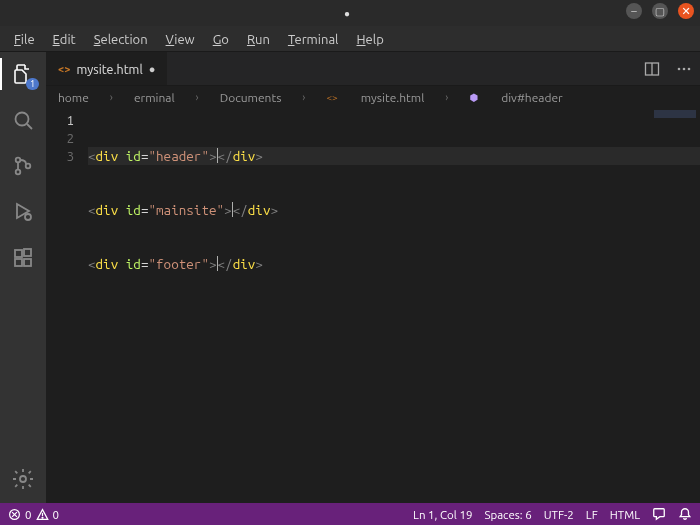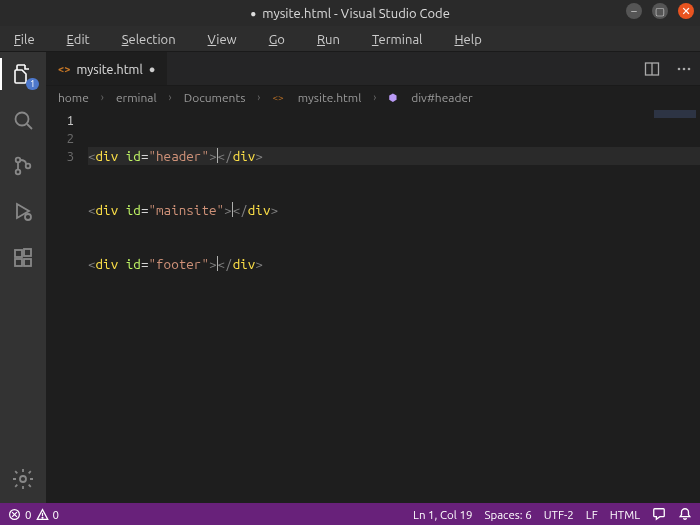--- a/index.html
+++ b/index.html
@@ -38,21 +38,21 @@
   .winbtn.min{background:#555;color:#ccc;}
   .winbtn.max{background:#555;color:#ccc;}
   .winbtn.close{background:#e95420;color:#fff;}
   
   .menubar {
     background: #2d2d2d;
     height: 26px;
     display: flex;
     align-items: center;
     padding: 0 6px;
-    gap: 16px;
+    gap: 2px;
     font-size: 13px;
     color: #ccc;
     border-bottom:1px solid #1a1a1a;
   }
   .menubar .menuitem { padding: 3px 8px; cursor:pointer;}
   .menubar .menuitem .ul { text-decoration: underline; }
   
   .mainrow { flex:1; display:flex; min-height:0;}
   
   .activitybar {
@@ -88,21 +88,21 @@
     background:#1e1e1e; display:flex;align-items:center;
     padding:0 12px; gap:6px; color:#e0e0e0;font-size:12.5px;
     border-right:1px solid #252526;
   }
   .tab .moddot{font-size:11px;color:#ccc;}
   .tab-icon{color:#c77726;font-weight:bold;font-size:11px;}
   .tabsbar .tabspace{flex:1;}
   .baraction{width:32px;display:flex;align-items:center;justify-content:center;color:#aaa;cursor:pointer;}
   
   .breadcrumb{
-    height:22px;display:flex;align-items:center;gap:12px;
+    height:22px;display:flex;align-items:center;gap:21px;
     padding:0 12px;color:#9a9a9a;font-size:12px;
     background:#1e1e1e;
   }
   .breadcrumb .sep{color:#6a6a6a;font-size:11px;}
   .bc-icon{color:#c77726;font-size:10px;margin-right:2px;}
   .bc-icon.sym{color:#b99af5;}
   
   .editor{flex:1;display:flex;font-family:"Ubuntu Mono","Consolas",monospace;font-size:13.5px;position:relative;}
   .gutter{
     width:42px;text-align:right;padding:3px 14px 0 0;
@@ -133,21 +133,20 @@
   }
   .statusbar .sbitem{display:flex;align-items:center;gap:4px;cursor:pointer;}
   .statusbar .spacer{flex:1;}
   svg{display:block;}
 </style>
 </head>
 <body>
 
 <div class="titlebar">
   <span class="dot">●</span>
-  <span>mysite.html - Visual Studio Code</span>
   <div class="window-controls">
     <div class="winbtn min">–</div>
     <div class="winbtn max">▢</div>
     <div class="winbtn close">✕</div>
   </div>
 </div>
 
 <div class="menubar">
   <div class="menuitem"><span class="ul">F</span>ile</div>
   <div class="menuitem"><span class="ul">E</span>dit</div>

